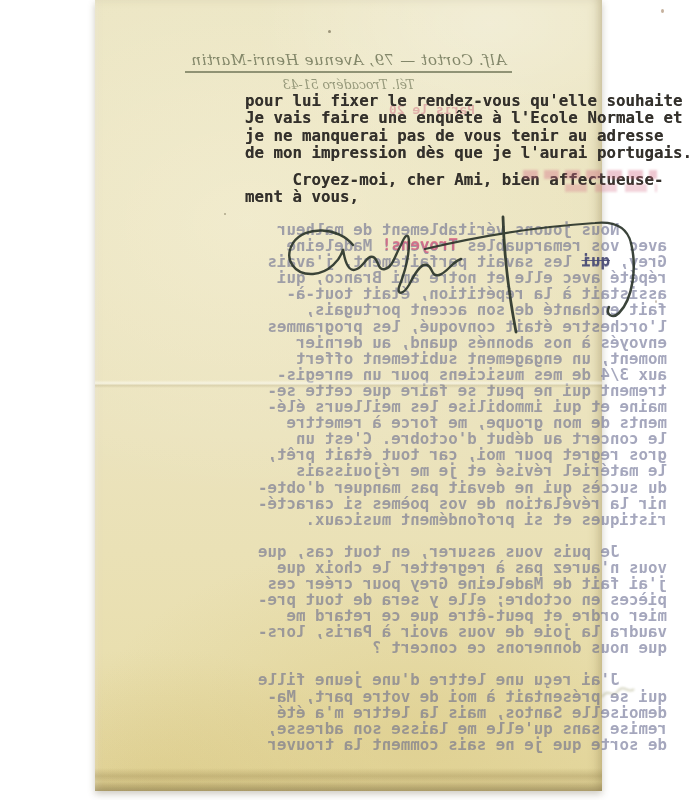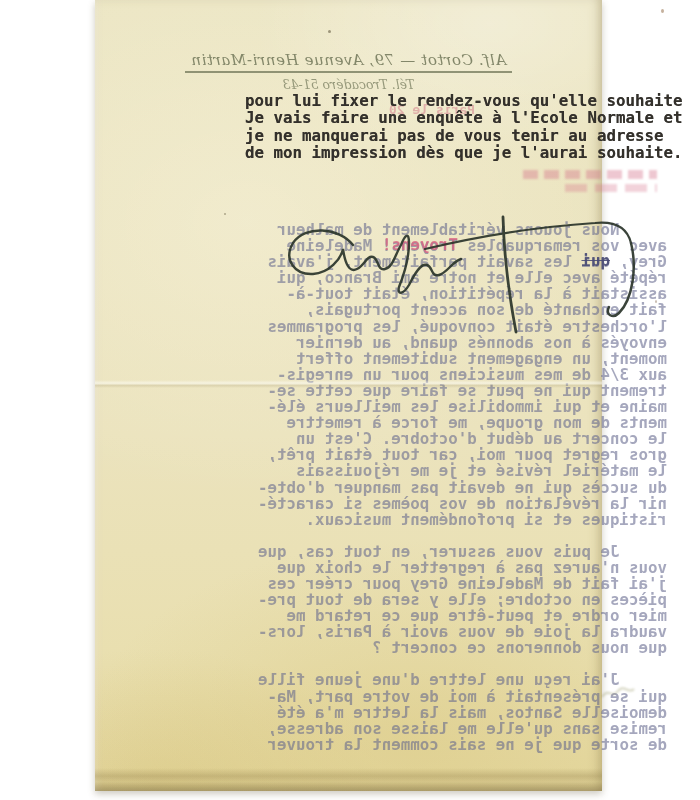--- a/index.html
+++ b/index.html
@@ -79,23 +79,28 @@
       <div class="lh2">Tél. Trocadéro 51-43</div>
     </div>
 
     <div class="pink-date">Paris le 20</div>
 
     <div class="typed front-body">
 
     <div class="tline">pour lui fixer le rendez-vous qu'elle souhaite</div>
         <div class="tline">Je vais faire une enquête à l'Ecole Normale et</div>
         <div class="tline">je ne manquerai pas de vous tenir au adresse</div>
-        <div class="tline">de mon impression dès que je l'aurai souhaite.</div>
+        <div class="tline">de mon impression dès que je l'aurai portugais.</div>
       </div>
 
+    <div class="typed closing">
+
+    <div class="tline">     Croyez-moi, cher Ami, bien affectueuse-</div>
+        <div class="tline">ment à vous,</div>
+      </div>
 
     <div class="red-smudge smudge1"></div>
     <div class="red-smudge smudge2"></div>
 
     <div class="bleed">
       <div class="bpara">
 
       <div class="bline">     Nous jouons véritablement de malheur</div>
           <div class="bline">avec vos remarquables Troyens! Madeleine</div>
           <div class="bline">Grey, qui les savait parfaitement, j'avais</div>

